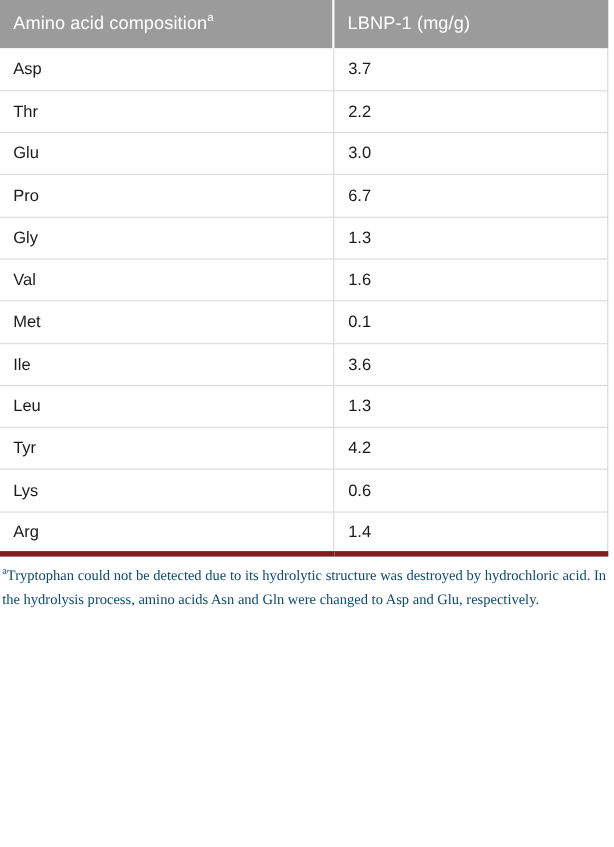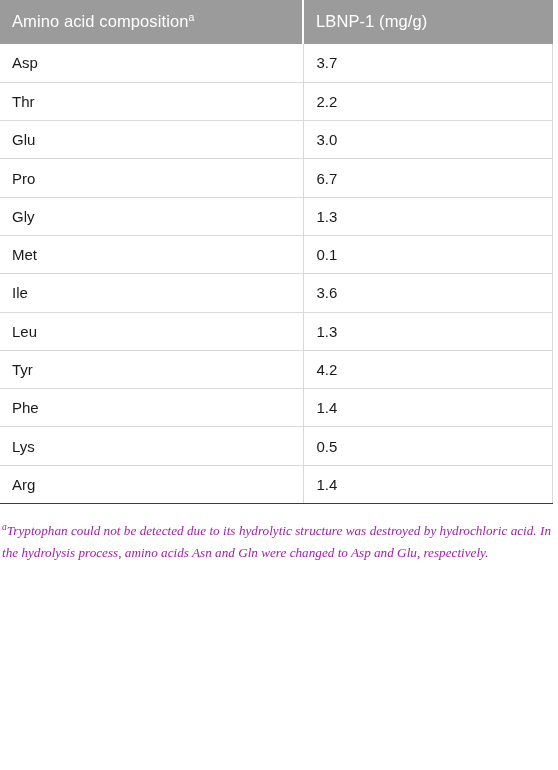--- a/index.html
+++ b/index.html
@@ -85,35 +85,34 @@
     padding-left: 12px;
   }
 
   .data-table tbody td.cell-value {
     width: 219px;
     padding-left: 13px;
     border-right: 1px solid #d9d9d9;
   }
 
   .data-table tbody tr:last-child td {
-    border-bottom: 1px solid #7f1d1d;
+    border-bottom: 5px solid #7f1d1d;
   }
 
   
   .footnote {
     font-family: "Liberation Serif", serif;
     font-size: 13.2px;
     line-height: 21.5px;
-    color: #a21caf;
+    color: #0c4a6e;
     text-align: justify;
     text-justify: inter-word;
-    margin: 16px 4px 0 2px;
+    margin: 6px 4px 0 2px;
     width: 549px;
     box-sizing: border-box;
-    font-style: italic;
   }
 
   .footnote sup {
     font-size: 9.5px;
     vertical-align: super;
     line-height: 0;
   }
 </style>
 </head>
 <body>
@@ -143,42 +142,42 @@
         </tr>
         <tr class="data-row">
           <td class="cell-name">Pro</td>
           <td class="cell-value">6.7</td>
         </tr>
         <tr class="data-row">
           <td class="cell-name">Gly</td>
           <td class="cell-value">1.3</td>
         </tr>
         <tr class="data-row">
+          <td class="cell-name">Val</td>
+          <td class="cell-value">1.6</td>
+        </tr>
+        <tr class="data-row">
           <td class="cell-name">Met</td>
           <td class="cell-value">0.1</td>
         </tr>
         <tr class="data-row">
           <td class="cell-name">Ile</td>
           <td class="cell-value">3.6</td>
         </tr>
         <tr class="data-row">
           <td class="cell-name">Leu</td>
           <td class="cell-value">1.3</td>
         </tr>
         <tr class="data-row">
           <td class="cell-name">Tyr</td>
           <td class="cell-value">4.2</td>
         </tr>
         <tr class="data-row">
-          <td class="cell-name">Phe</td>
-          <td class="cell-value">1.4</td>
-        </tr>
-        <tr class="data-row">
           <td class="cell-name">Lys</td>
-          <td class="cell-value">0.5</td>
+          <td class="cell-value">0.6</td>
         </tr>
         <tr class="data-row">
           <td class="cell-name">Arg</td>
           <td class="cell-value">1.4</td>
         </tr>
       </tbody>
   </table>
 
   <p class="footnote"><sup>a</sup><span>Tryptophan could not be detected due to its hydrolytic structure was destroyed by hydrochloric acid. In the hydrolysis process, amino acids Asn and Gln were changed to Asp and Glu, respectively.</span></p>
 

